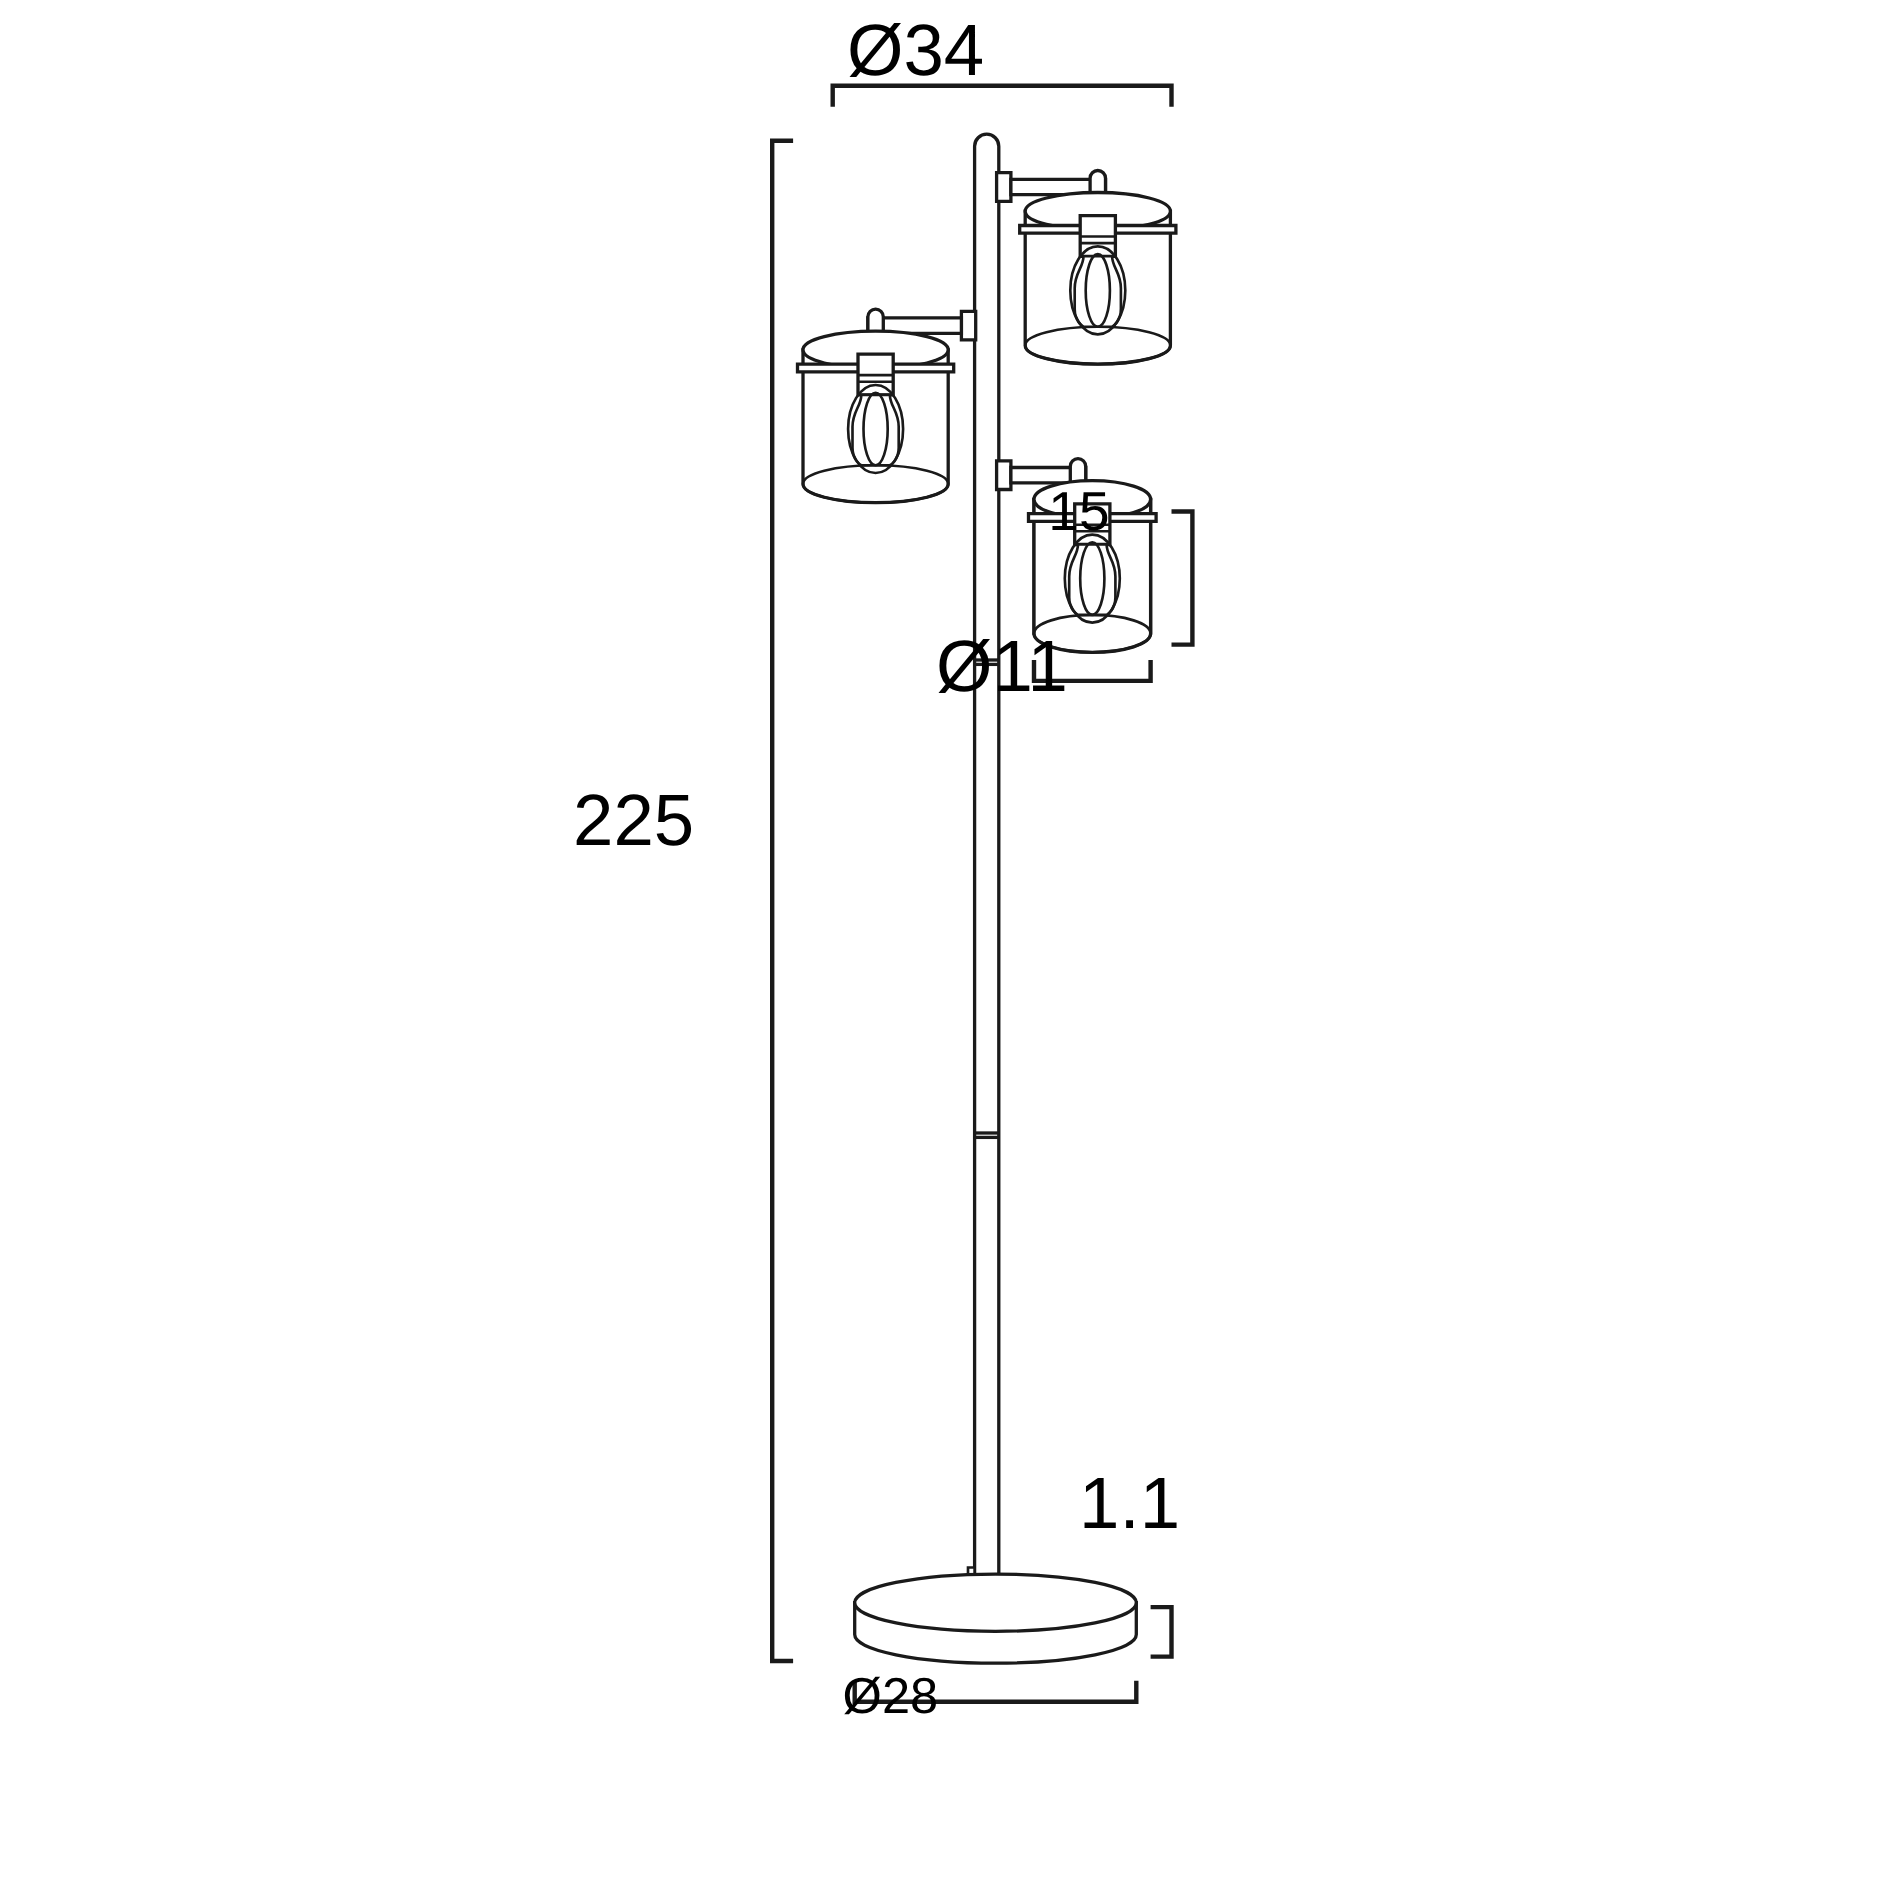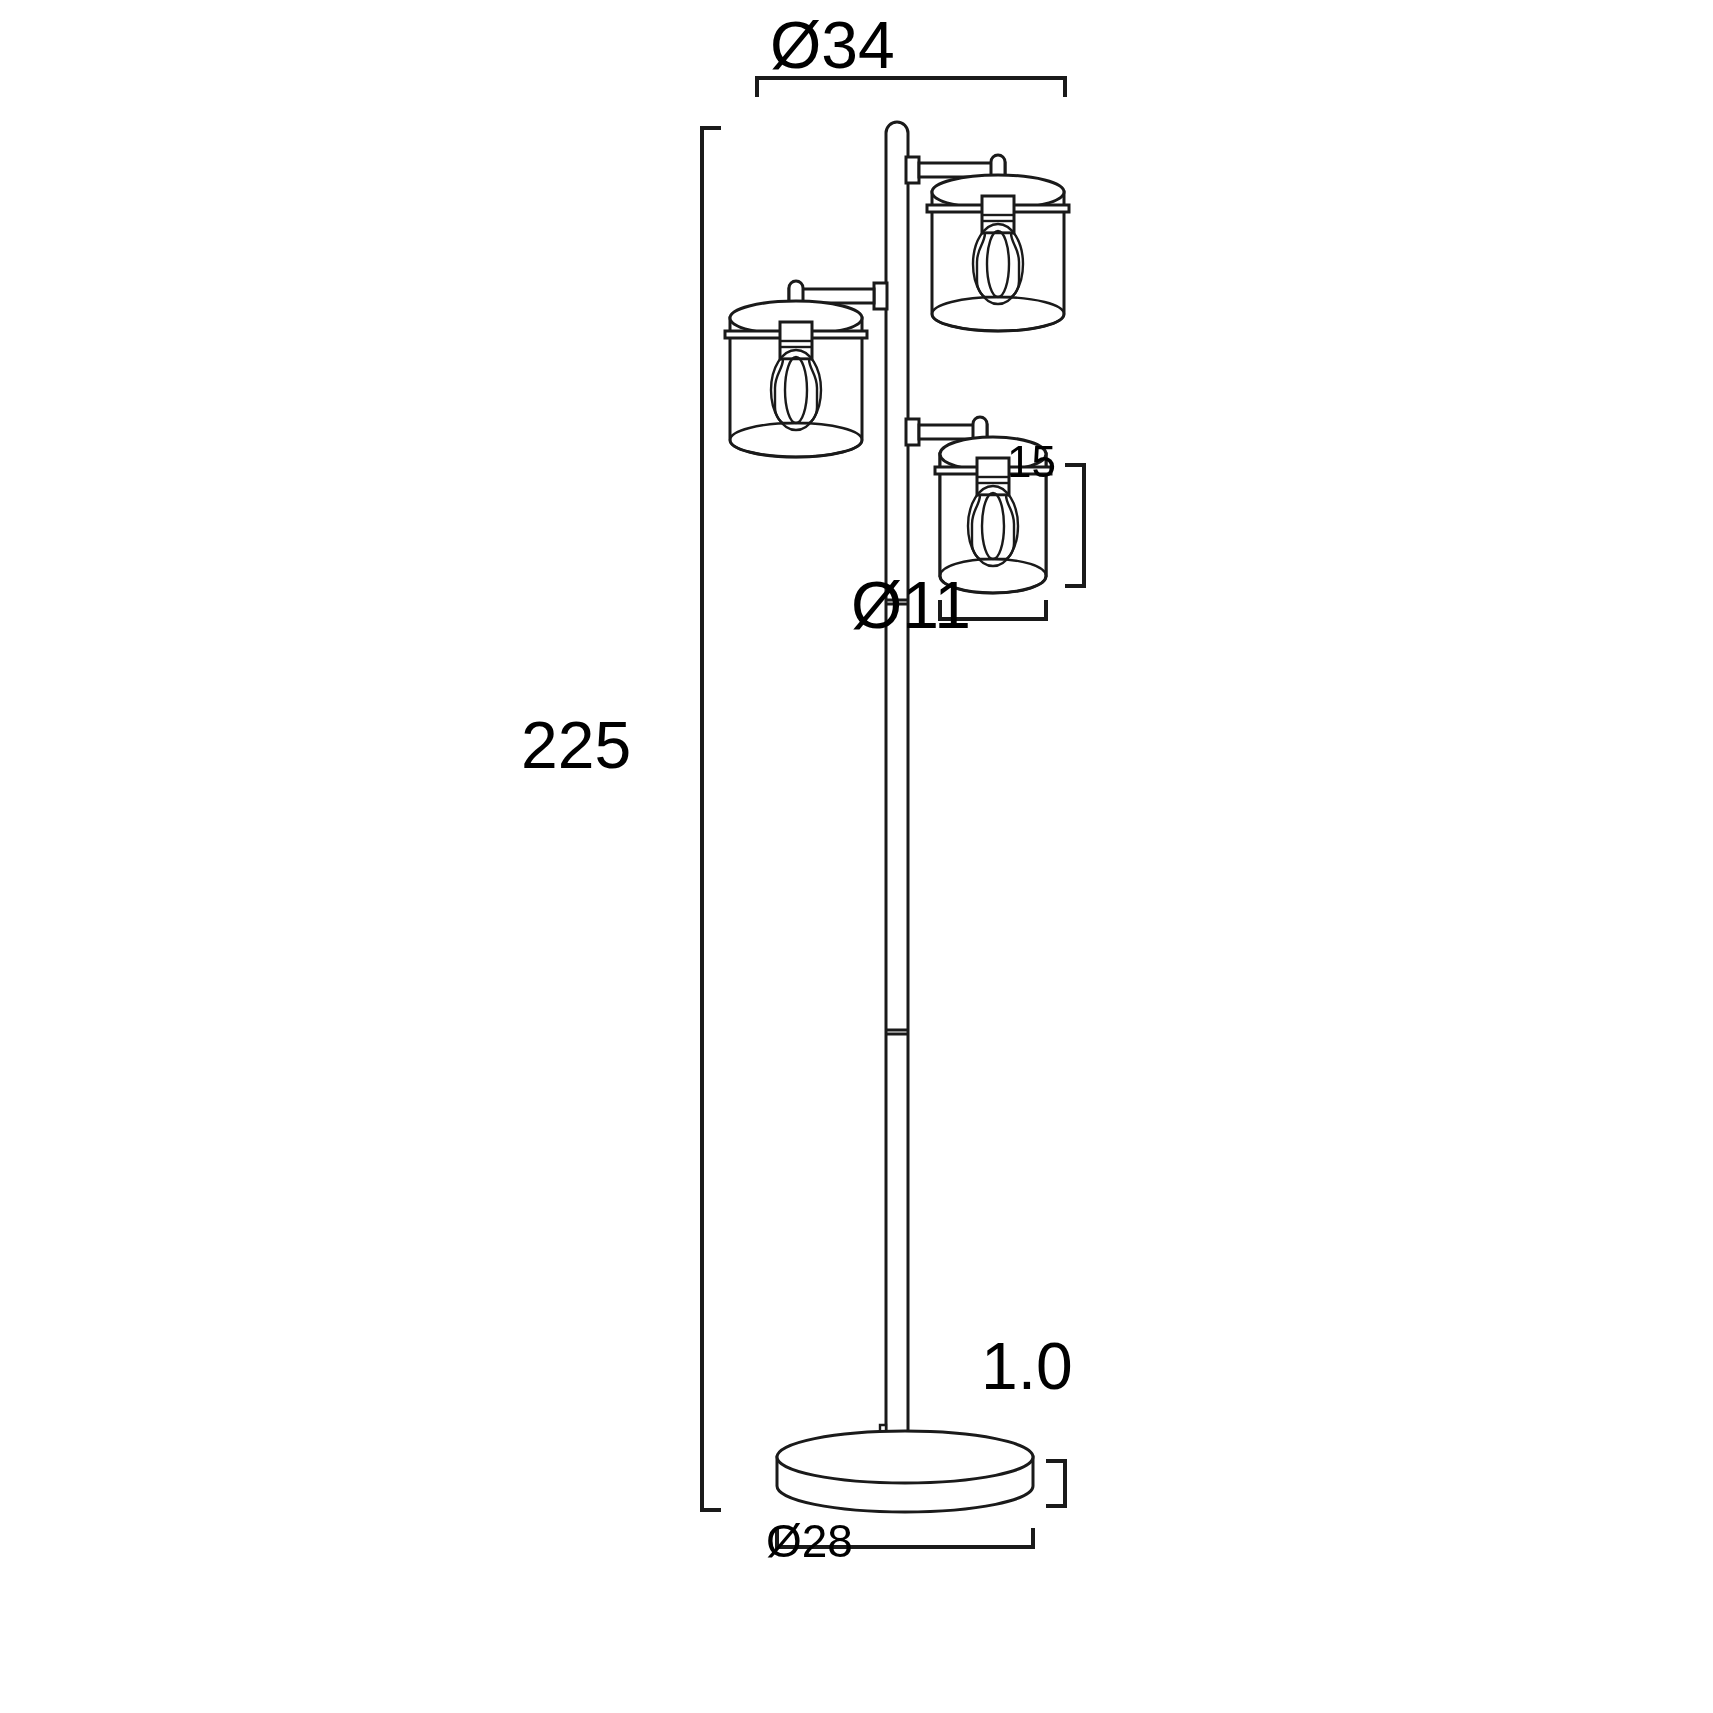--- a/index.html
+++ b/index.html
@@ -28,23 +28,23 @@
     color: #000000;
     white-space: nowrap;
     line-height: 1;
   }
   #label-d34 {
     left: 770px;
     top: 12px;
     font-size: 66px;
   }
   #label-15 {
-    left: 1007px;
+    left: 953px;
     top: 440px;
-    font-size: 44px;
+    font-size: 50px;
   }
   #label-d11 {
     left: 851px;
     top: 572px;
     font-size: 66px;
     text-align: center;
   }
   #label-158 {
     left: 521px;
     top: 712px;
@@ -231,18 +231,18 @@
   </svg>
 
   <div class="dim-label" id="label-d34">Ø34</div>
 
   <div class="dim-label" id="label-15">15</div>
 
   <div class="dim-label" id="label-d11">Ø11</div>
 
   <div class="dim-label" id="label-158">225</div>
 
-  <div class="dim-label" id="label-25">1.0</div>
+  <div class="dim-label" id="label-25">1.1</div>
 
   <div class="dim-label" id="label-d28">Ø28</div>
 
 
 </div>
 
 </body></html>

